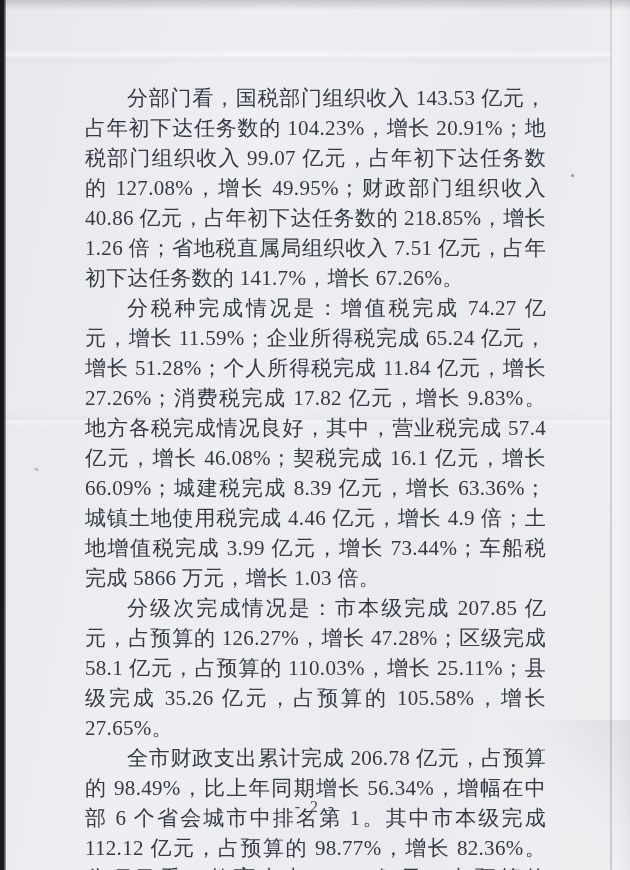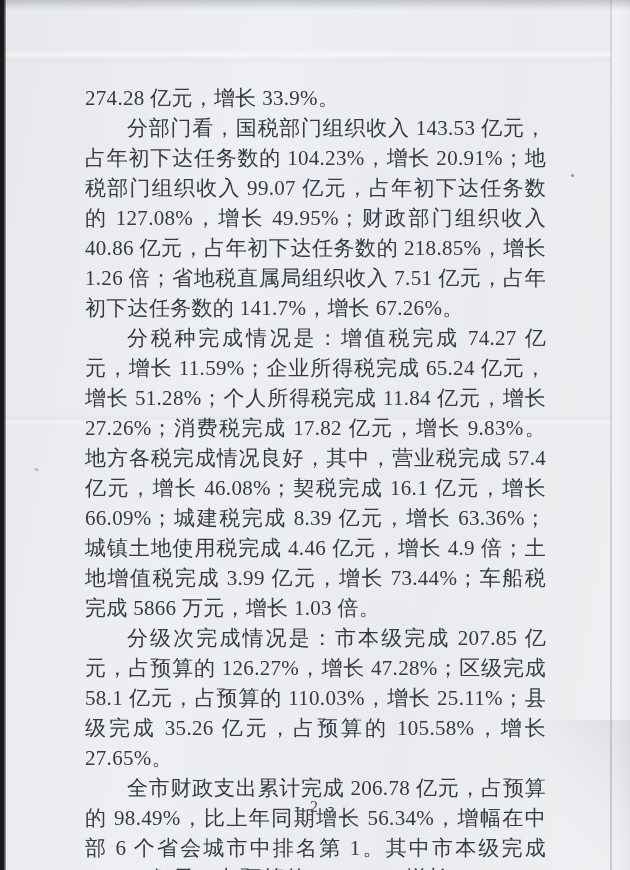--- a/index.html
+++ b/index.html
@@ -124,21 +124,20 @@
 
   <div class="ghost ghost-1"></div>
   <div class="ghost ghost-2"></div>
   <div class="ghost ghost-3"></div>
 
   <div class="speckle speckle-1"></div>
   <div class="speckle speckle-2"></div>
   <div class="speckle speckle-3"></div>
 
   <div class="page-content">
-    <p>274.28 亿元，增长 33.9%。</p>
     <p class="indent">分部门看，国税部门组织收入 143.53 亿元，占年初下达任务数的 104.23%，增长 20.91%；地税部门组织收入 99.07 亿元，占年初下达任务数的 127.08%，增长 49.95%；财政部门组织收入 40.86 亿元，占年初下达任务数的 218.85%，增长 1.26 倍；省地税直属局组织收入 7.51 亿元，占年初下达任务数的 141.7%，增长 67.26%。</p>
     <p class="indent">分税种完成情况是：增值税完成 74.27 亿元，增长 11.59%；企业所得税完成 65.24 亿元，增长 51.28%；个人所得税完成 11.84 亿元，增长 27.26%；消费税完成 17.82 亿元，增长 9.83%。地方各税完成情况良好，其中，营业税完成 57.4 亿元，增长 46.08%；契税完成 16.1 亿元，增长 66.09%；城建税完成 8.39 亿元，增长 63.36%；城镇土地使用税完成 4.46 亿元，增长 4.9 倍；土地增值税完成 3.99 亿元，增长 73.44%；车船税完成 5866 万元，增长 1.03 倍。</p>
     <p class="indent">分级次完成情况是：市本级完成 207.85 亿元，占预算的 126.27%，增长 47.28%；区级完成 58.1 亿元，占预算的 110.03%，增长 25.11%；县级完成 35.26 亿元，占预算的 105.58%，增长 27.65%。</p>
     <p class="indent">全市财政支出累计完成 206.78 亿元，占预算的 98.49%，比上年同期增长 56.34%，增幅在中部 6 个省会城市中排名第 1。其中市本级完成 112.12 亿元，占预算的 98.77%，增长 82.36%。分项目看，教育支出 24.81 亿元，占预算的 98.54%，增长 34.19%；</p>
   </div>
 
   <div class="page-footer">- 2 -</div>
 
   <div class="paper-margin-right"></div>
   <div class="paper-edge-right"></div>

